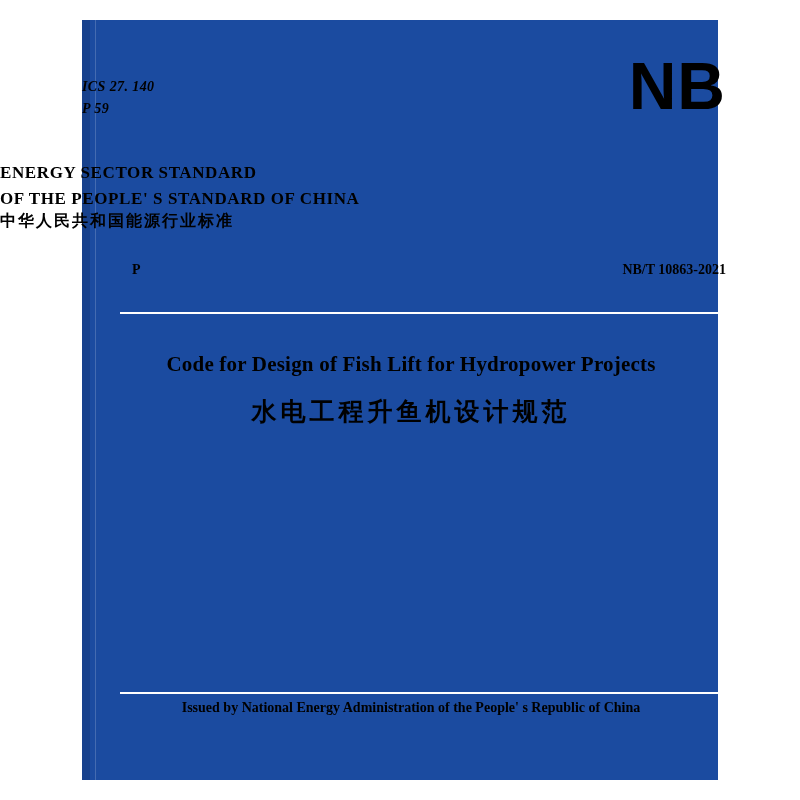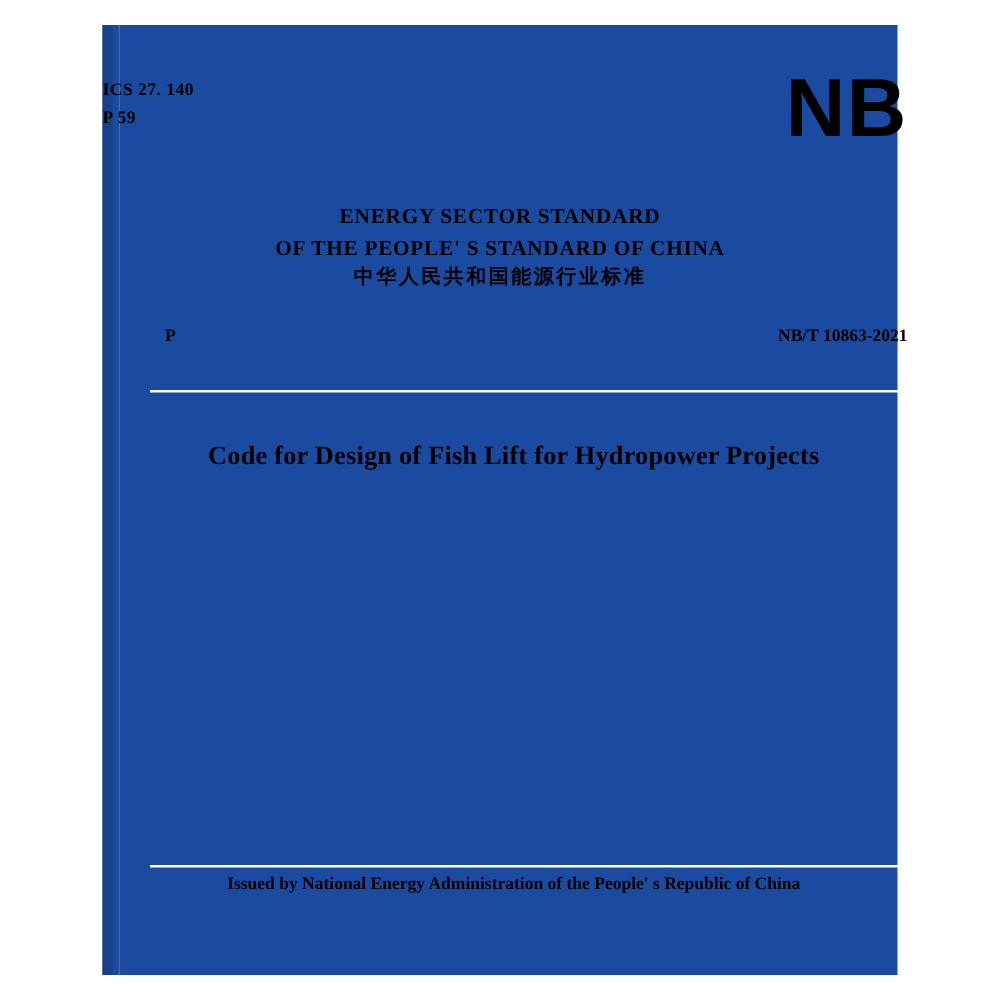--- a/index.html
+++ b/index.html
@@ -42,45 +42,46 @@
     top: 20px;
     width: 1px;
     height: 760px;
     background: rgba(255,255,255,0.18);
   }
 
   
   .ics-block {
     position: absolute;
     left: 82px;
-    top: 62px;
+    top: 76px;
     font-size: 14px;
     font-weight: bold;
     line-height: 1.55;
     letter-spacing: 0.4px;
+    font-style: italic;
   }
   .nb-logo {
     position: absolute;
     right: 74px;
     top: 53px;
     font-size: 66px;
     font-weight: bold;
     letter-spacing: 1px;
     line-height: 1;
     font-family: "Liberation Sans", sans-serif;
     margin-left: 48px;
   }
 
   
   .std-title {
     position: absolute;
     left: 0;
     right: 0;
     top: 160px;
-    text-align: center;
+    text-align: left;
   }
   .std-title .en1,
   .std-title .en2 {
     font-size: 17px;
     font-weight: bold;
     letter-spacing: 0.6px;
     line-height: 1.5;
   }
   .std-title .cn {
     font-size: 16px;
@@ -194,20 +195,21 @@
 
   <div class="code-row">
     <div class="cls">P</div>
     <div>NB/T 10863-2021</div>
   </div>
 
   <div class="rule-top"></div>
 
   <div class="doc-title">
     <div class="en">Code for Design of Fish Lift for Hydropower Projects</div>
+    <div class="cn">水电工程升鱼机设计规范</div>
   </div>
 
 
   <div class="rule-bottom"></div>
 
   <div class="issuer-row">
     <span class="by">Issued by</span>
     <span>National Energy Administration of the People' s Republic of China</span>
   </div>
 

